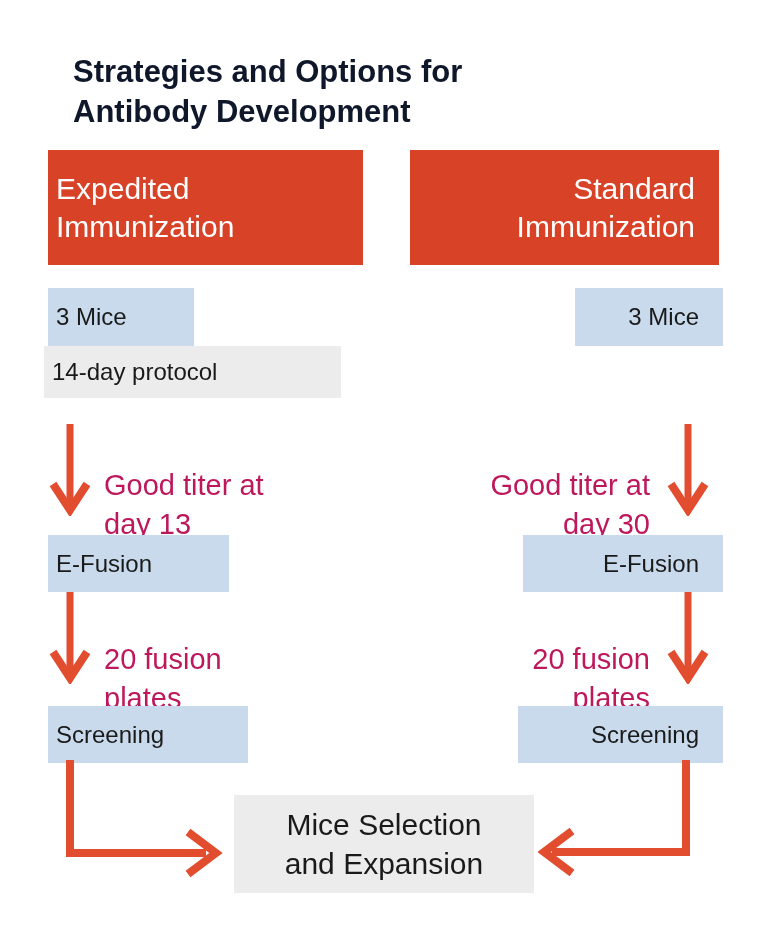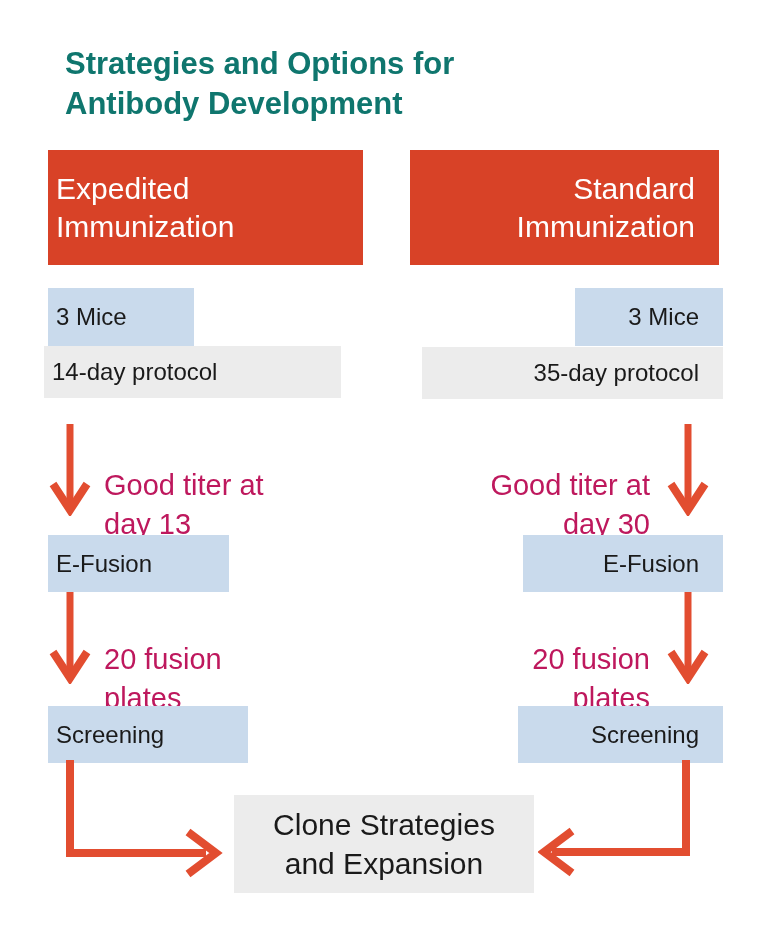--- a/index.html
+++ b/index.html
@@ -4,22 +4,22 @@
 <style>
   html,body{margin:0;padding:0;background:#ffffff;}
   .canvas{
     position:relative;width:768px;height:928px;background:#ffffff;overflow:hidden;
     font-family:"Liberation Sans",sans-serif;color:#1a1a1a;
   }
   .pre{white-space:pre-line;}
   .abs{position:absolute;box-sizing:border-box;}
 
   .title{
-    left:57px;top:36px;width:520px;margin:8px;
-    font-size:31px;line-height:40px;font-weight:600;color:#0f766e;
+    left:57px;top:36px;width:520px;margin:16px;
+    font-size:31px;line-height:40px;font-weight:600;color:#0f172a;
   }
 
   .box{display:flex;align-items:center;font-size:24px;}
   .l-align{justify-content:flex-start;text-align:left;padding-left:8px;}
   .r-align{justify-content:flex-end;text-align:right;padding-right:24px;}
 
   .hdr{background:#d84227;color:#ffffff;font-size:30px;line-height:38px;}
   .hdr-l{left:48px;top:150px;width:315px;height:115px;}
   .hdr-r{left:410px;top:150px;width:309px;height:115px;}
 
@@ -82,21 +82,20 @@
     <polyline points="5,62 22,88 39,62" fill="none" stroke="#e24d30" stroke-width="8"></polyline>
   </svg>
   <div class="abs note note-plates-l pre">20 fusion
 plates</div>
 
   <div class="abs box blue scr-l l-align">Screening</div>
 
   <div class="abs box hdr hdr-r r-align pre">Standard
 Immunization</div>
   <div class="abs box blue mice-r r-align">3 Mice</div>
-  <div class="abs box gray prot-r r-align">35-day protocol</div>
 
   <svg class="abs arr-dr1" width="44" height="94" viewBox="0 0 44 94">
     <line x1="22" y1="2" x2="22" y2="86" stroke="#e24d30" stroke-width="7"></line>
     <polyline points="5,62 22,88 39,62" fill="none" stroke="#e24d30" stroke-width="8"></polyline>
   </svg>
   <div class="abs note note-titer-r pre">Good titer at
 day 30</div>
 
   <div class="abs box blue efus-r r-align">E-Fusion</div>
 
@@ -111,16 +110,16 @@
 
   <svg class="abs elb-l" width="175" height="118" viewBox="0 0 175 118">
     <polyline points="22,0 22,93 158,93" fill="none" stroke="#e24d30" stroke-width="8"></polyline>
     <polyline points="140,72 168,93 140,114" fill="none" stroke="#e24d30" stroke-width="8"></polyline>
   </svg>
   <svg class="abs elb-r" width="175" height="118" viewBox="0 0 175 118">
     <polyline points="148,0 148,92 14,92" fill="none" stroke="#e24d30" stroke-width="8"></polyline>
     <polyline points="34,71 6,92 34,113" fill="none" stroke="#e24d30" stroke-width="8"></polyline>
   </svg>
 
-  <div class="abs clone pre">Clone Strategies
+  <div class="abs clone pre">Mice Selection
 and Expansion</div>
 
 </div>
 
 </body></html>

